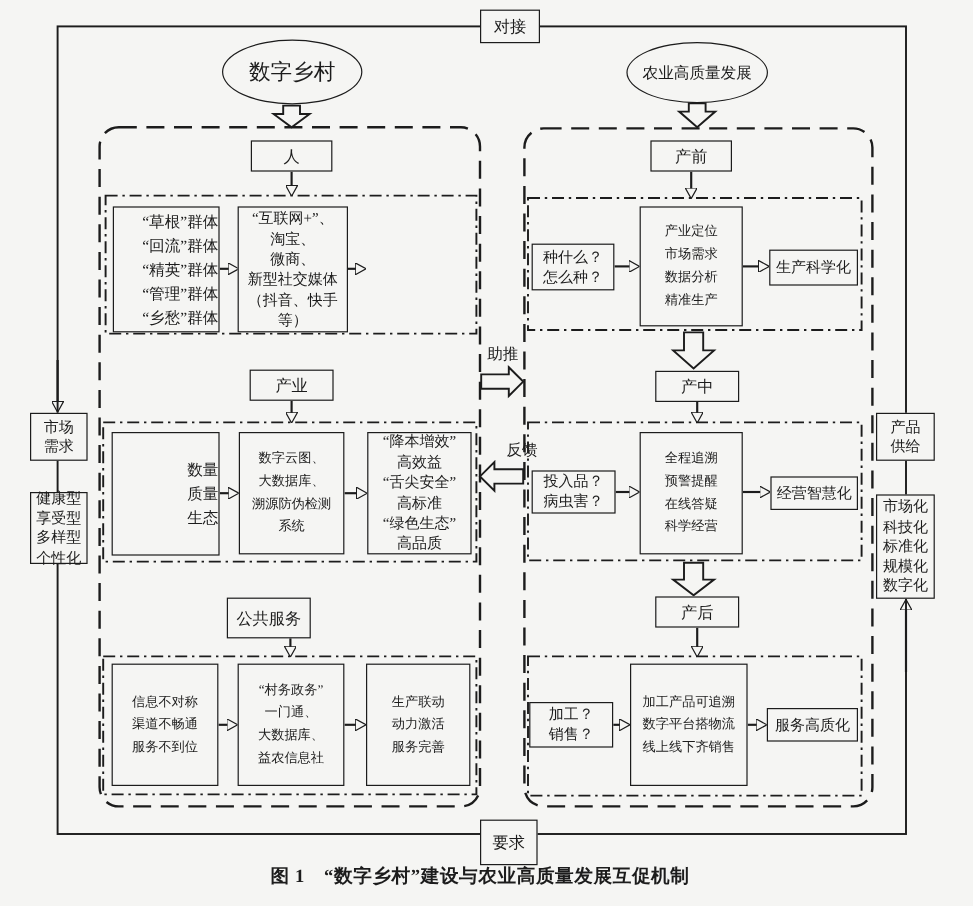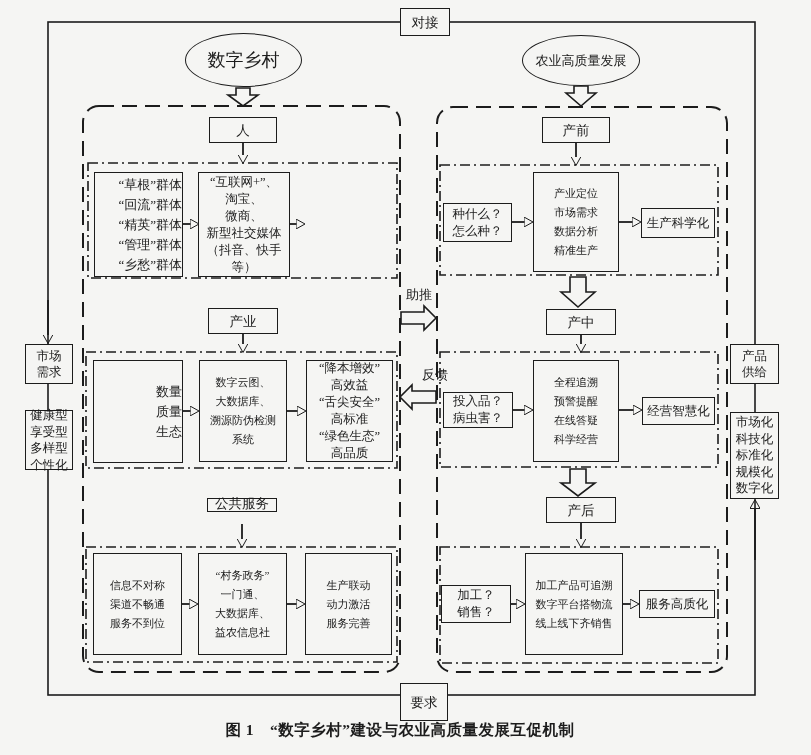--- a/index.html
+++ b/index.html
@@ -146,21 +146,21 @@
 规模化
 数字化</span>
   </div>
 
   <div class="box hdr" style="left:209px;top:117px;width:68px;height:26px;">
     <span>人</span>
   </div>
   <div class="box hdr" style="left:208px;top:308px;width:70px;height:26px;">
     <span>产业</span>
   </div>
-  <div class="box hdr" style="left:207px;top:498px;width:70px;height:14px;align-items:flex-end;">
+  <div class="box hdr" style="left:189px;top:498px;width:70px;height:34px;">
     <span>公共服务</span>
   </div>
 
   <div class="box hdr" style="left:542px;top:117px;width:68px;height:26px;">
     <span>产前</span>
   </div>
   <div class="box hdr" style="left:546px;top:309px;width:70px;height:26px;">
     <span>产中</span>
   </div>
   <div class="box hdr" style="left:546px;top:497px;width:70px;height:26px;">

